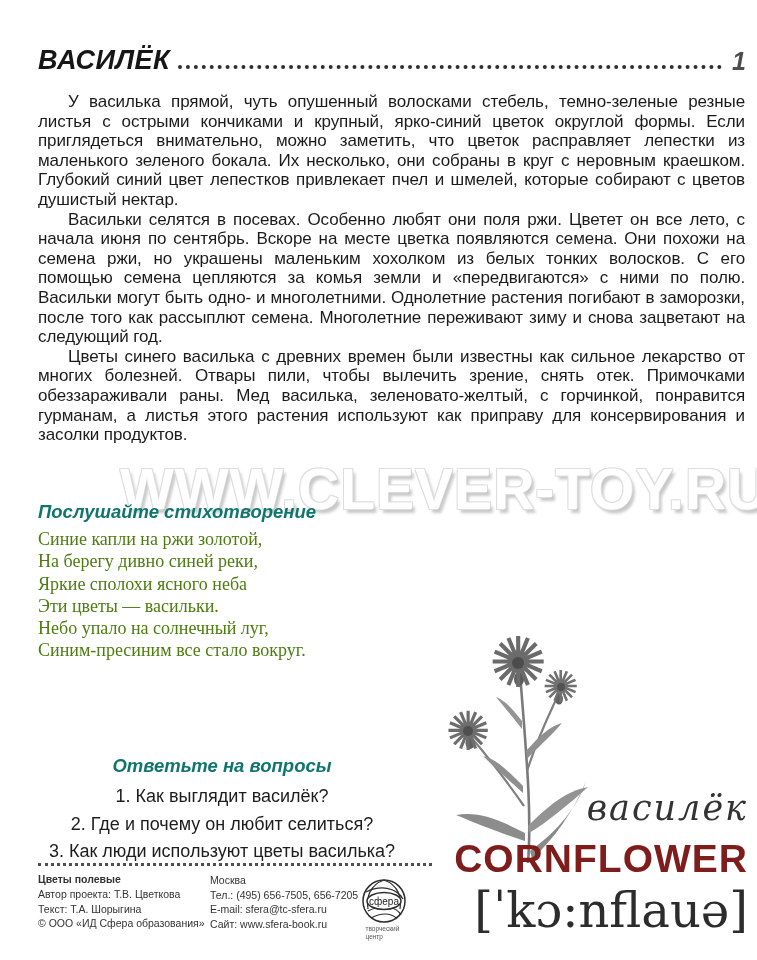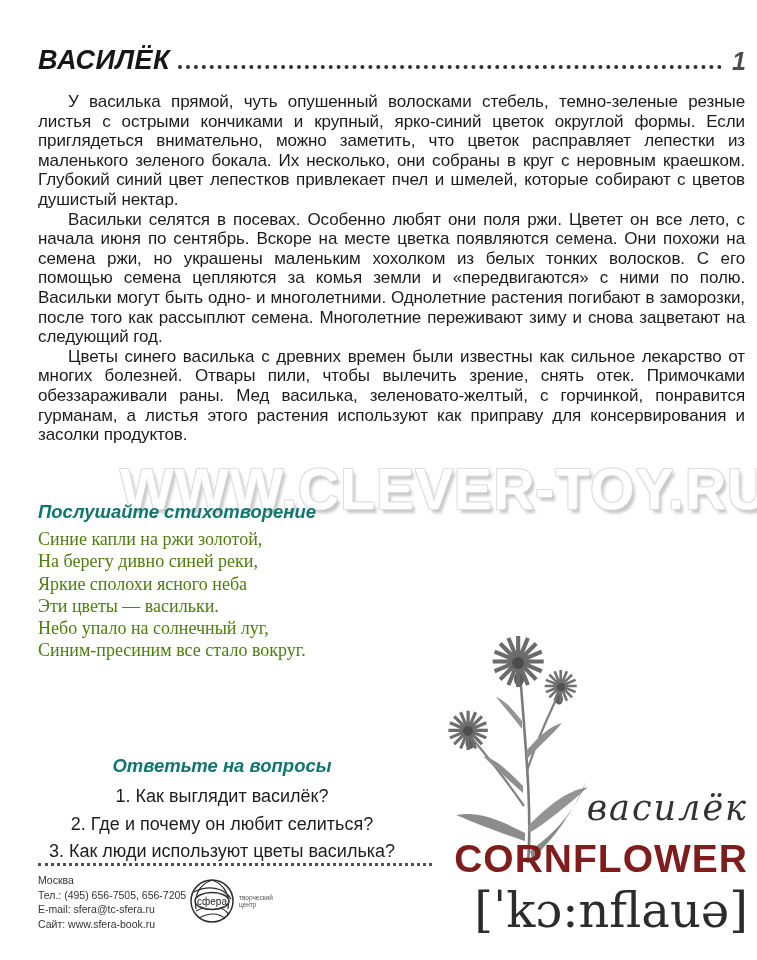--- a/index.html
+++ b/index.html
@@ -71,21 +71,21 @@
   .footer {
     position:absolute; left:38px; top:854px; width:394px; z-index:2;
     border-top:3px dotted #4f4f4f; padding-top:7px;
     display:flex; align-items:flex-start;
     font-size:10.5px; color:#333;
   }
   .f-col1 { width:172px; }
   .f-col2 { width:150px; }
   .f-title { font-weight:bold; margin-bottom:2px; }
   .f-line { line-height:14.5px; }
-  .f-logo { display:flex; align-items:center; margin-top:4px; }
+  .f-logo { display:flex; align-items:center; margin-top:4px;flex-direction:column; }
   .f-logo-caption { font-size:6.5px; color:#555; line-height:7.5px; margin-left:3px; width:40px; }
   
   .bottom-bar {
     position:absolute; left:142px; top:953px; width:498px; height:4px;
     background:#3f3f3f; border-radius:2px; opacity:.85; z-index:3;
   }
 </style>
 </head>
 <body>
 
@@ -150,20 +150,26 @@
     <div class="q-line">3. Как люди используют цветы василька?</div>
   </div>
 
   <div class="vocab">
     <div class="vocab-ru">василёк</div>
     <div class="vocab-en">CORNFLOWER</div>
     <div class="vocab-tr">[ˈkɔ:nflauə]</div>
   </div>
 
   <div class="footer">
+    <div class="f-col1">
+      <div class="f-title">Цветы полевые</div>
+      <div class="f-line">Автор проекта: Т.В. Цветкова</div>
+      <div class="f-line">Текст: Т.А. Шорыгина</div>
+      <div class="f-line">© ООО «ИД Сфера образования»</div>
+    </div>
     <div class="f-col2">
       <div class="f-line">Москва</div>
       <div class="f-line">Тел.: (495) 656-7505, 656-7205</div>
       <div class="f-line">E-mail: sfera@tc-sfera.ru</div>
       <div class="f-line">Сайт: www.sfera-book.ru</div>
     </div>
     <div class="f-logo">
       <svg width="48" height="48" viewBox="0 0 48 48">
         <circle cx="24" cy="24" r="21" stroke="#2e2e2e" stroke-width="1.5" fill="#fff"></circle>
         <path d="M24 3 C 10 8, 6 20, 8 32" stroke="#2e2e2e" stroke-width="1.2" fill="none"></path>

